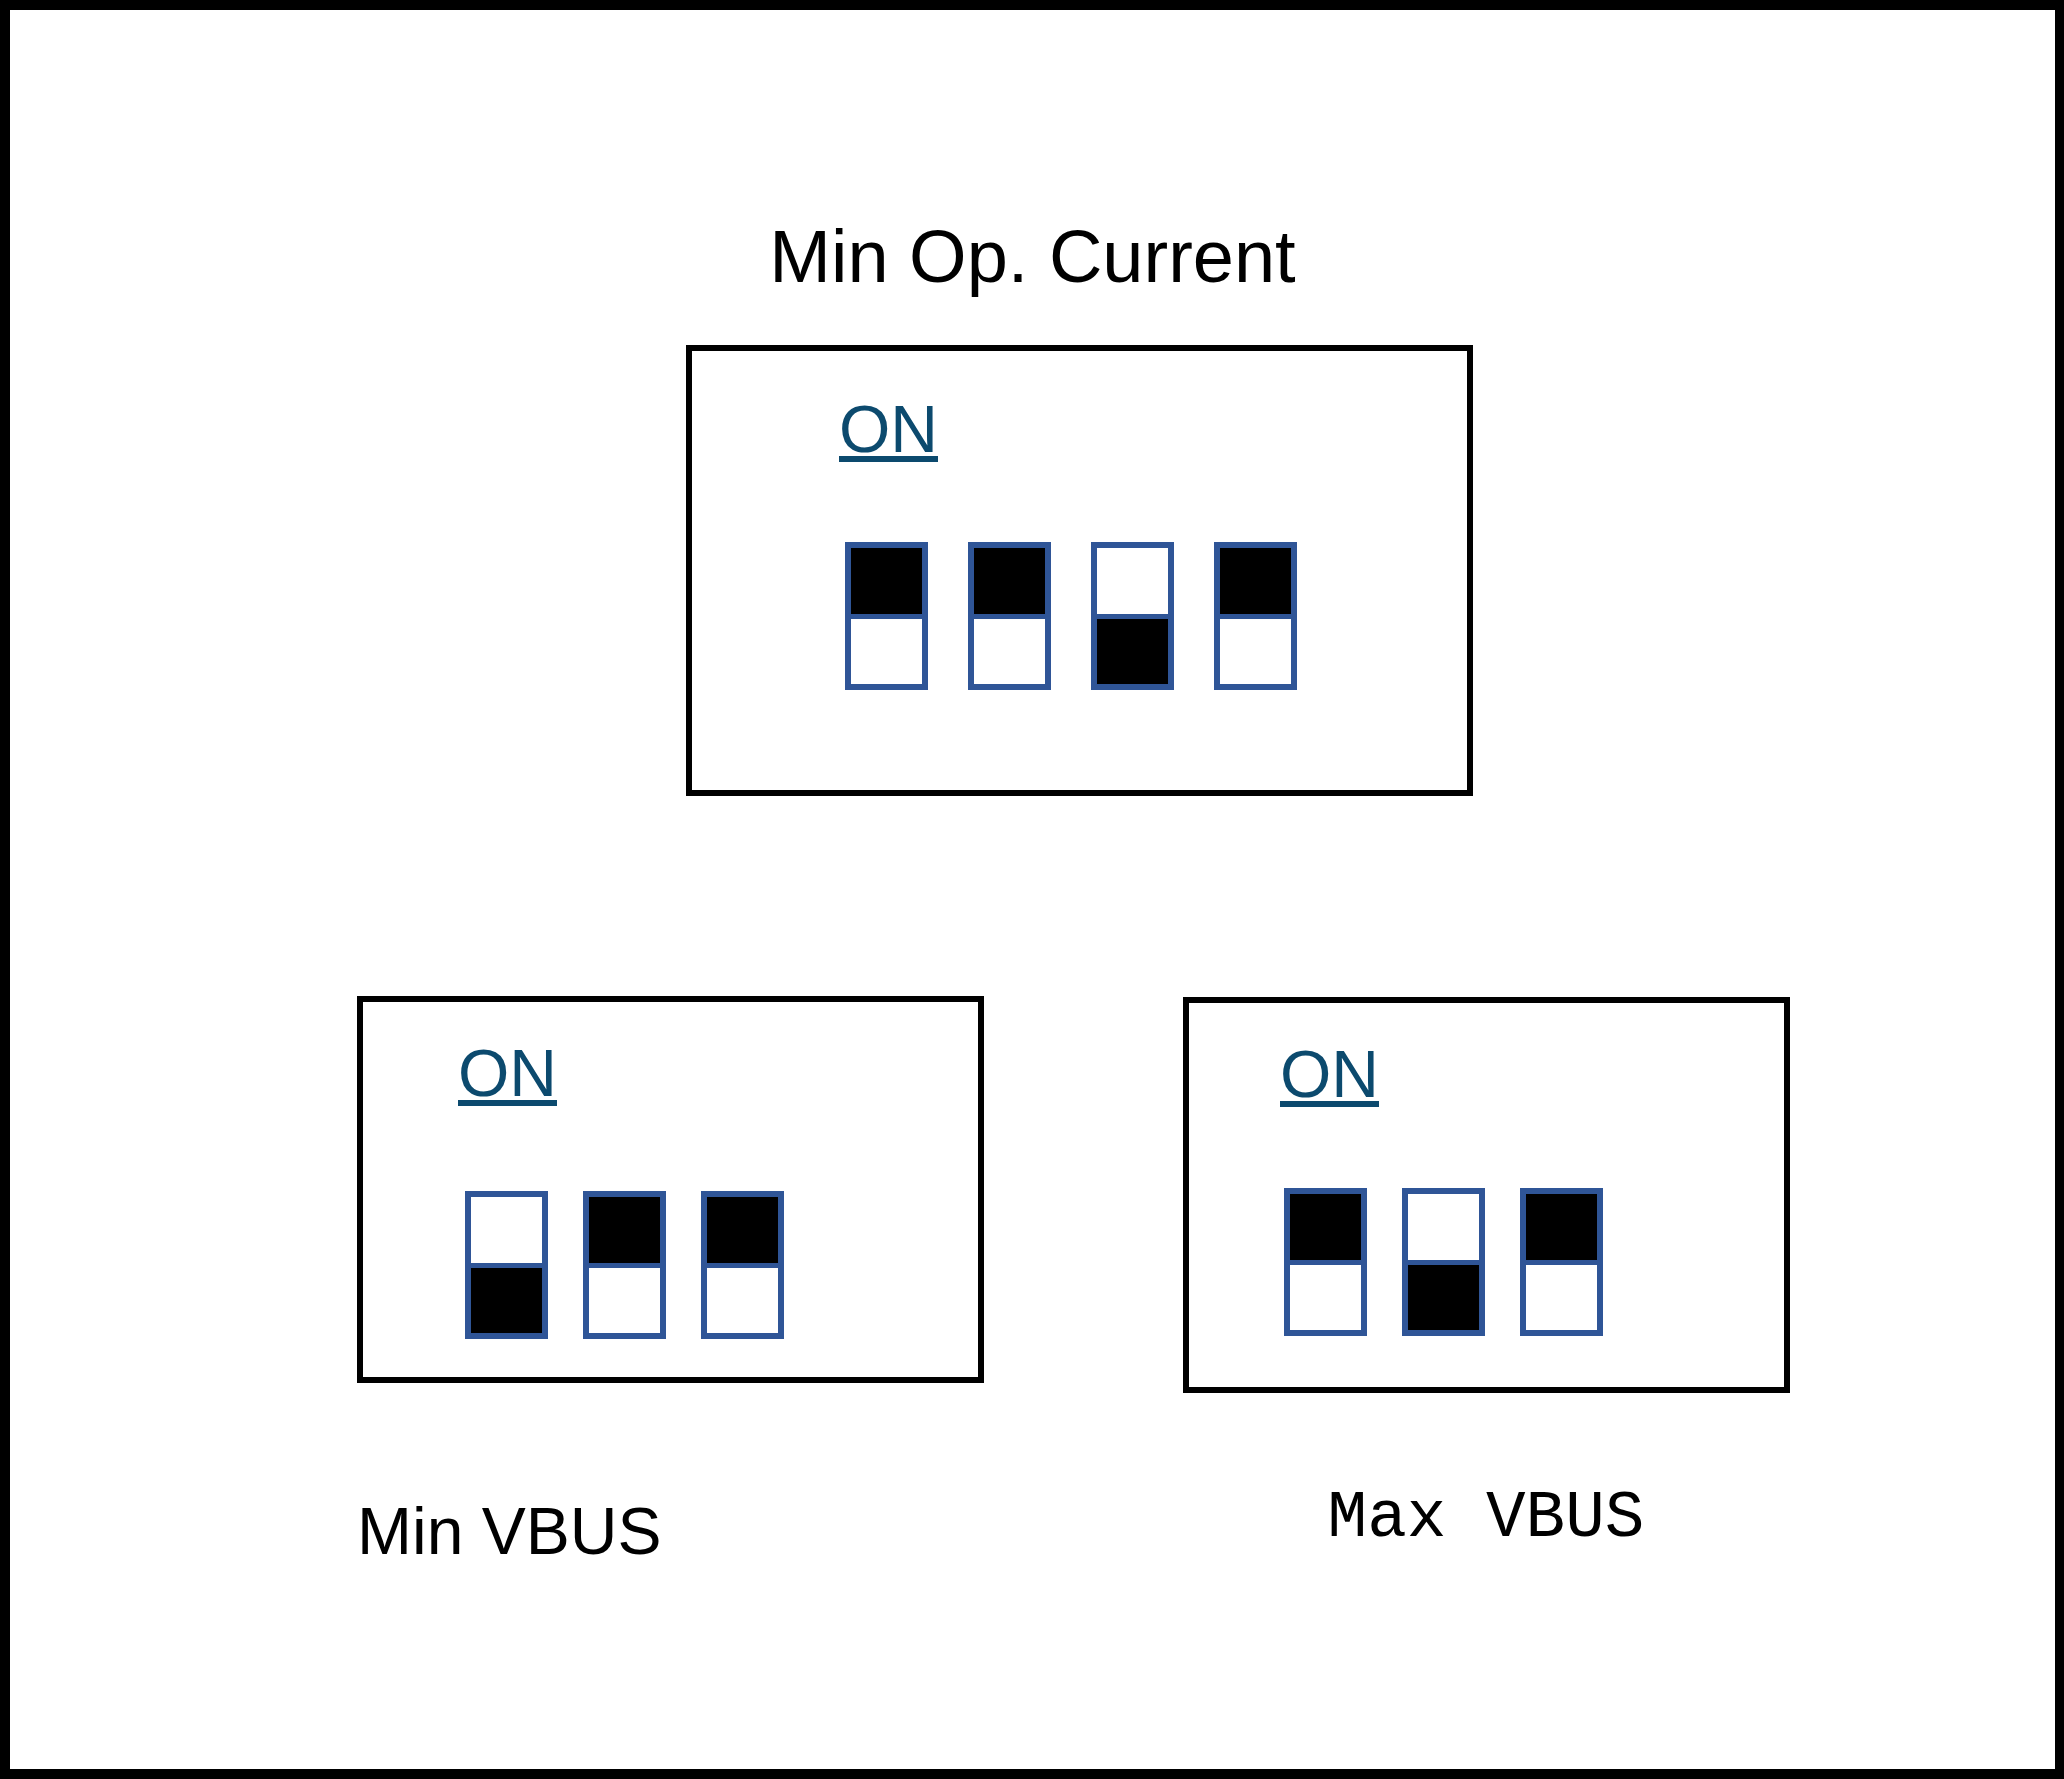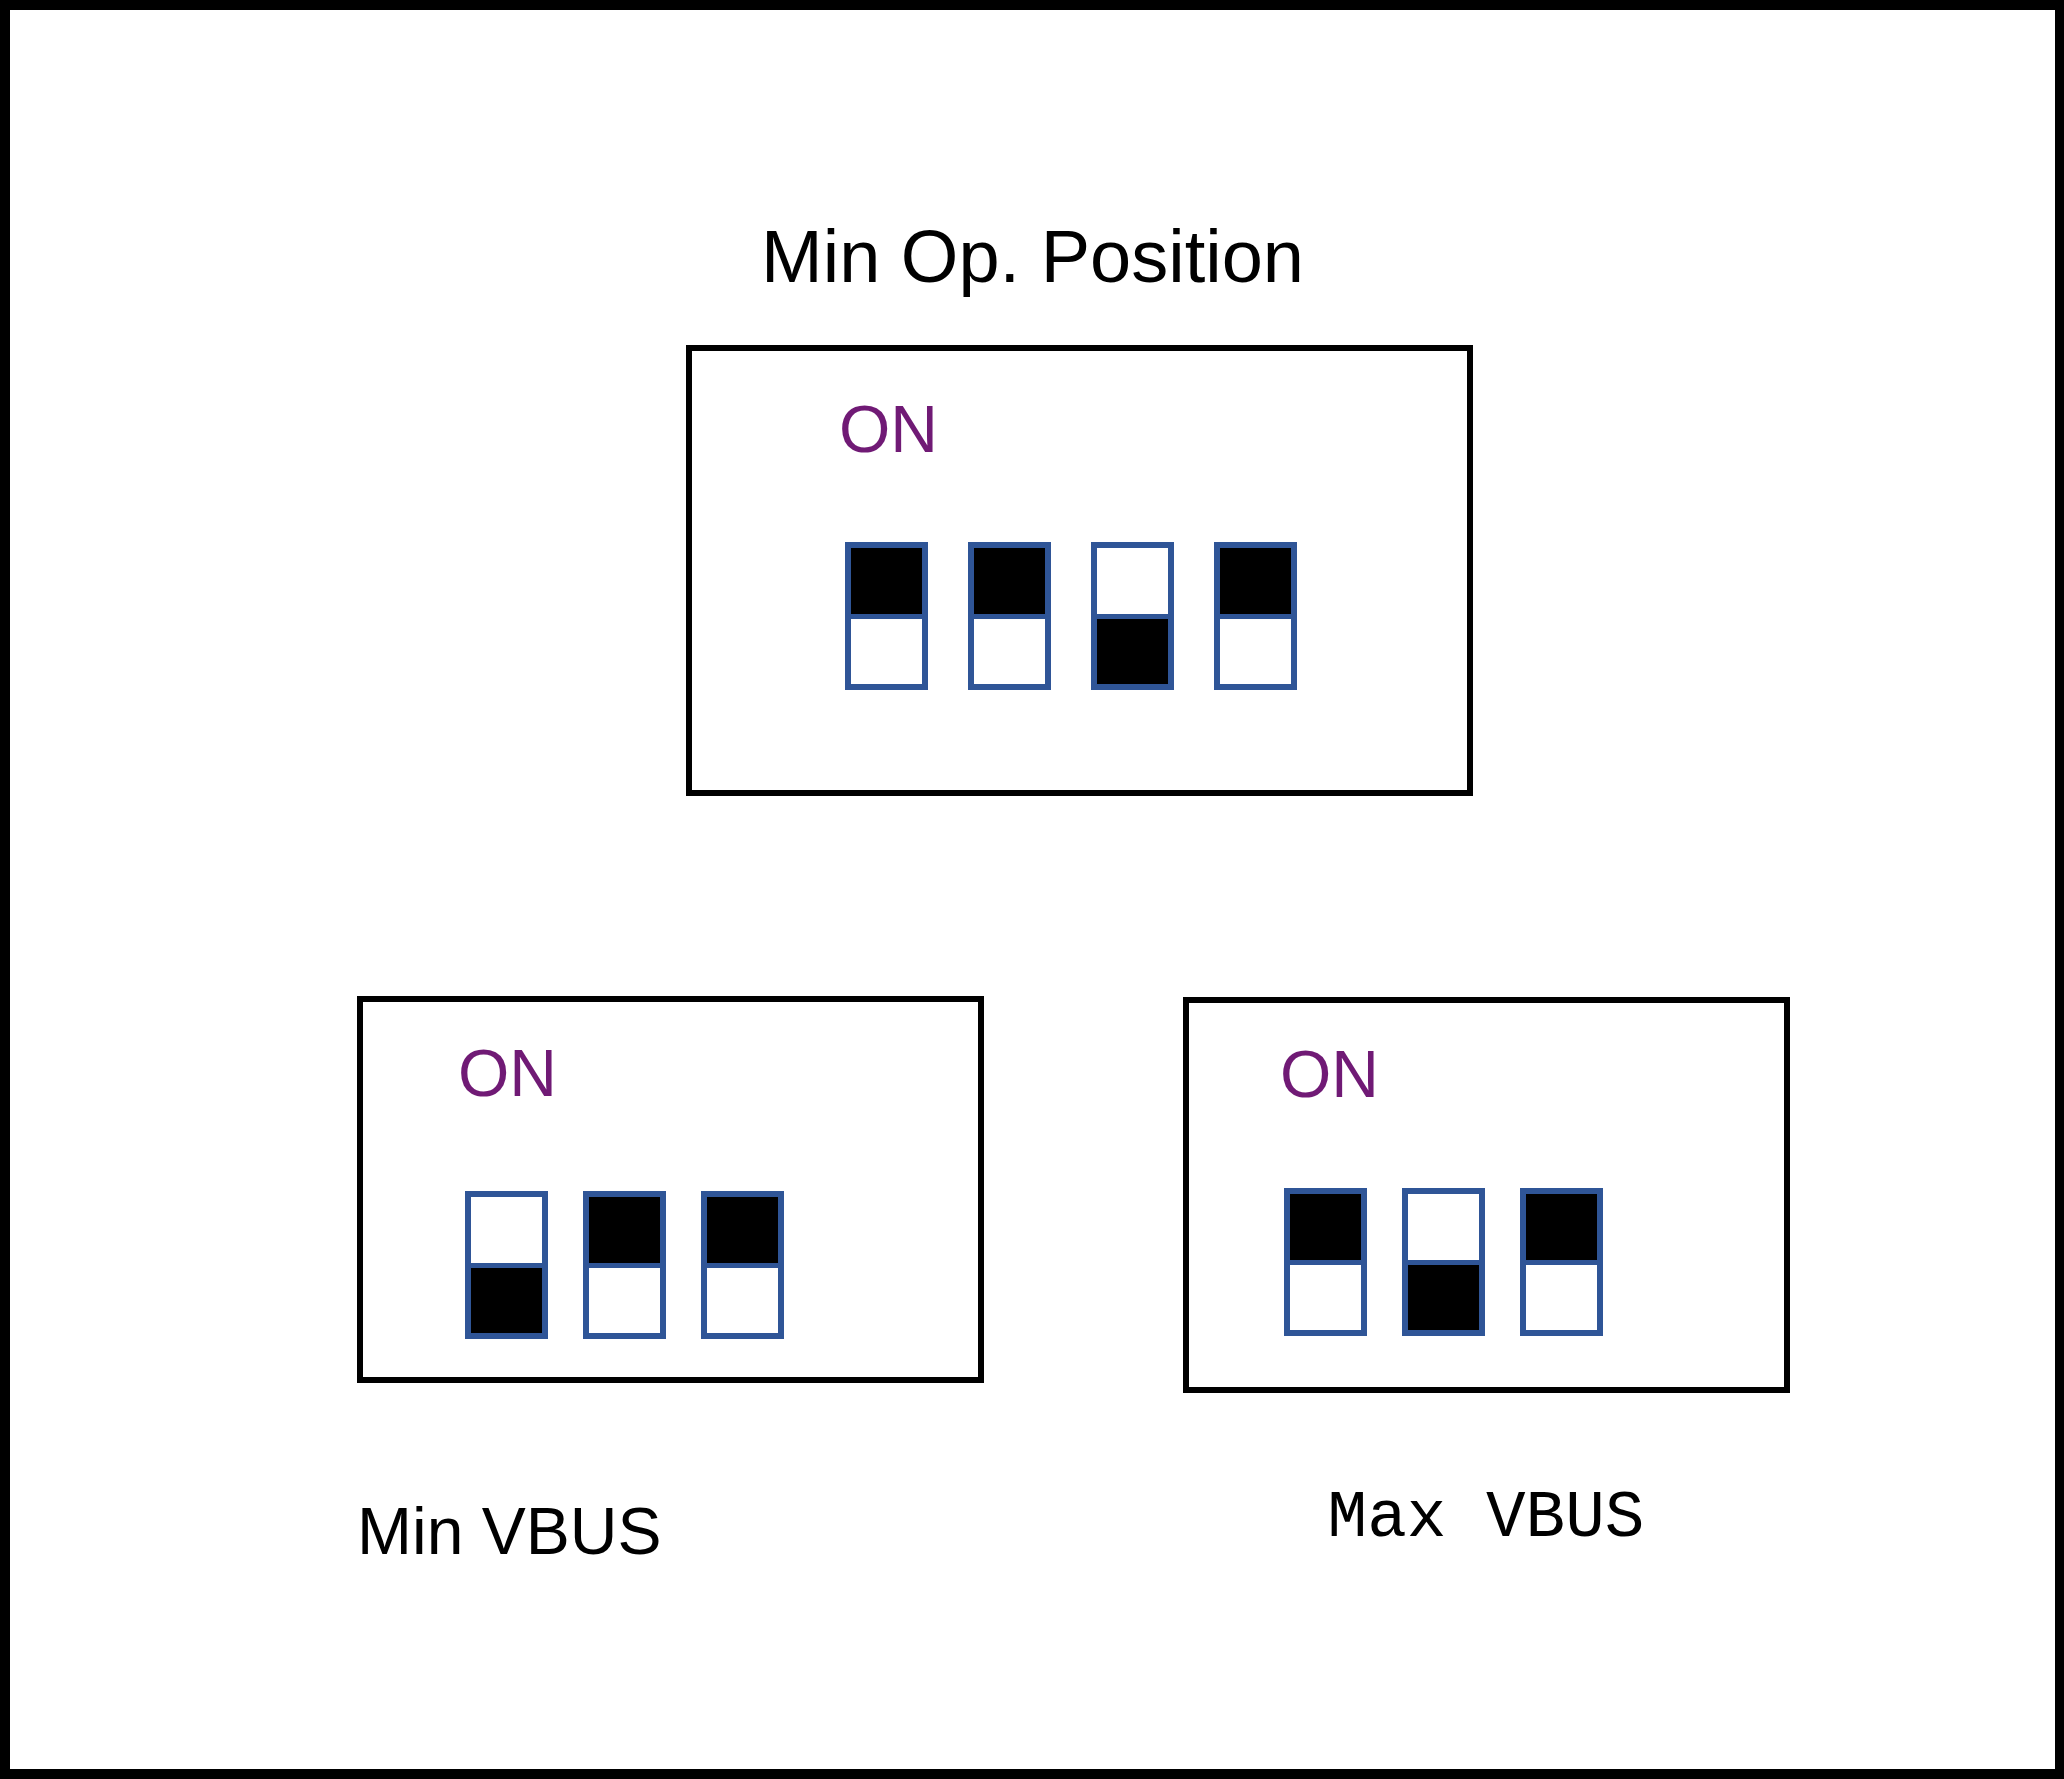--- a/index.html
+++ b/index.html
@@ -82,24 +82,25 @@
   }
   #panel-max-vbus {
     left: 1173px;
     top: 987px;
     width: 607px;
     height: 396px;
   }
 
   .on-label {
     position: absolute;
-    color: #701a75;
+    color: #0c4a6e;
     font-size: 66px;
     line-height: 1;
     white-space: nowrap;
+    text-decoration: underline;
   }
   #panel-min-op-current .on-label { left: 147px; top: 45px; }
   #panel-min-vbus .on-label       { left: 95px; top: 38px; }
   #panel-max-vbus .on-label       { left: 91px;  top: 38px; }
 
   
   .sw-row {
     position: absolute;
     display: flex;
     align-items: flex-start;
@@ -129,21 +130,21 @@
   
   .dip-half.bottom {
     border-top: 5.7px solid #2f5597;
   }
 </style>
 </head>
 <body>
 
 <div id="canvas">
 
-  <div class="label" id="title-min-op-current">Min Op. Position</div>
+  <div class="label" id="title-min-op-current">Min Op. Current</div>
 
 
   <div class="sw-panel" id="panel-min-op-current">
 
     <div class="on-label">ON</div>
 
     <div class="sw-row">
 
       <div class="dip-switch">
         <div class="dip-half top filled"></div>

